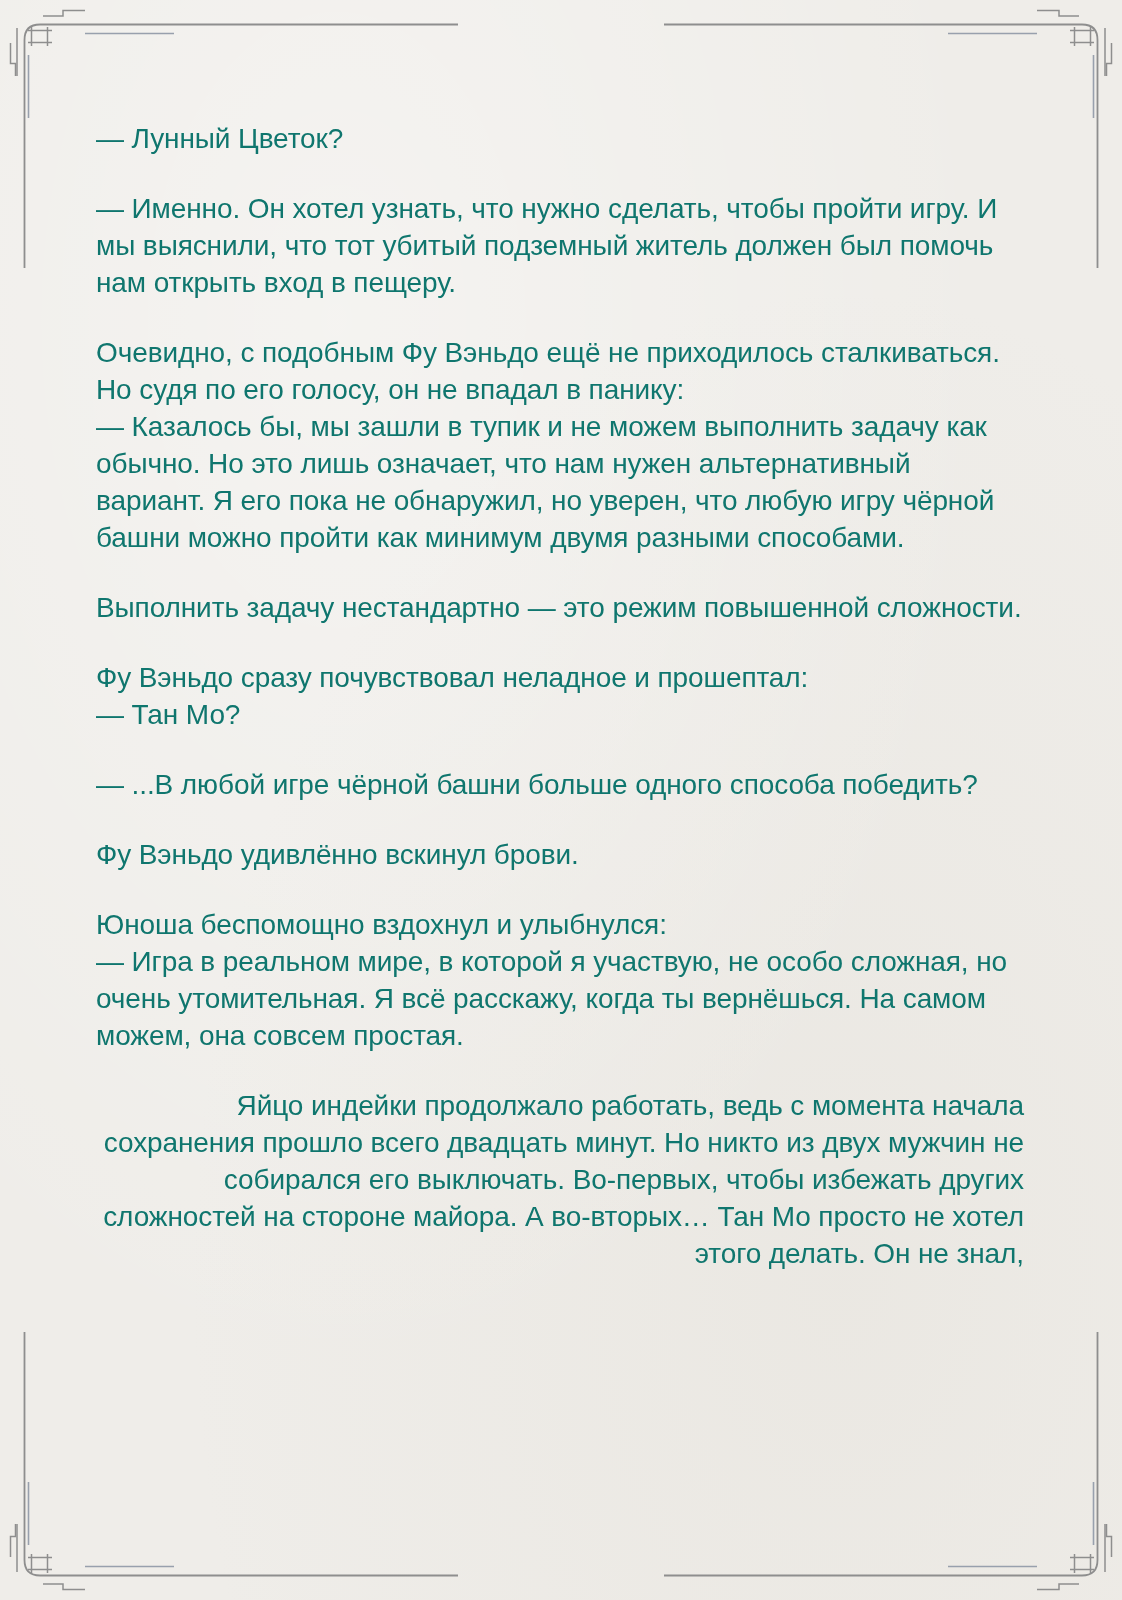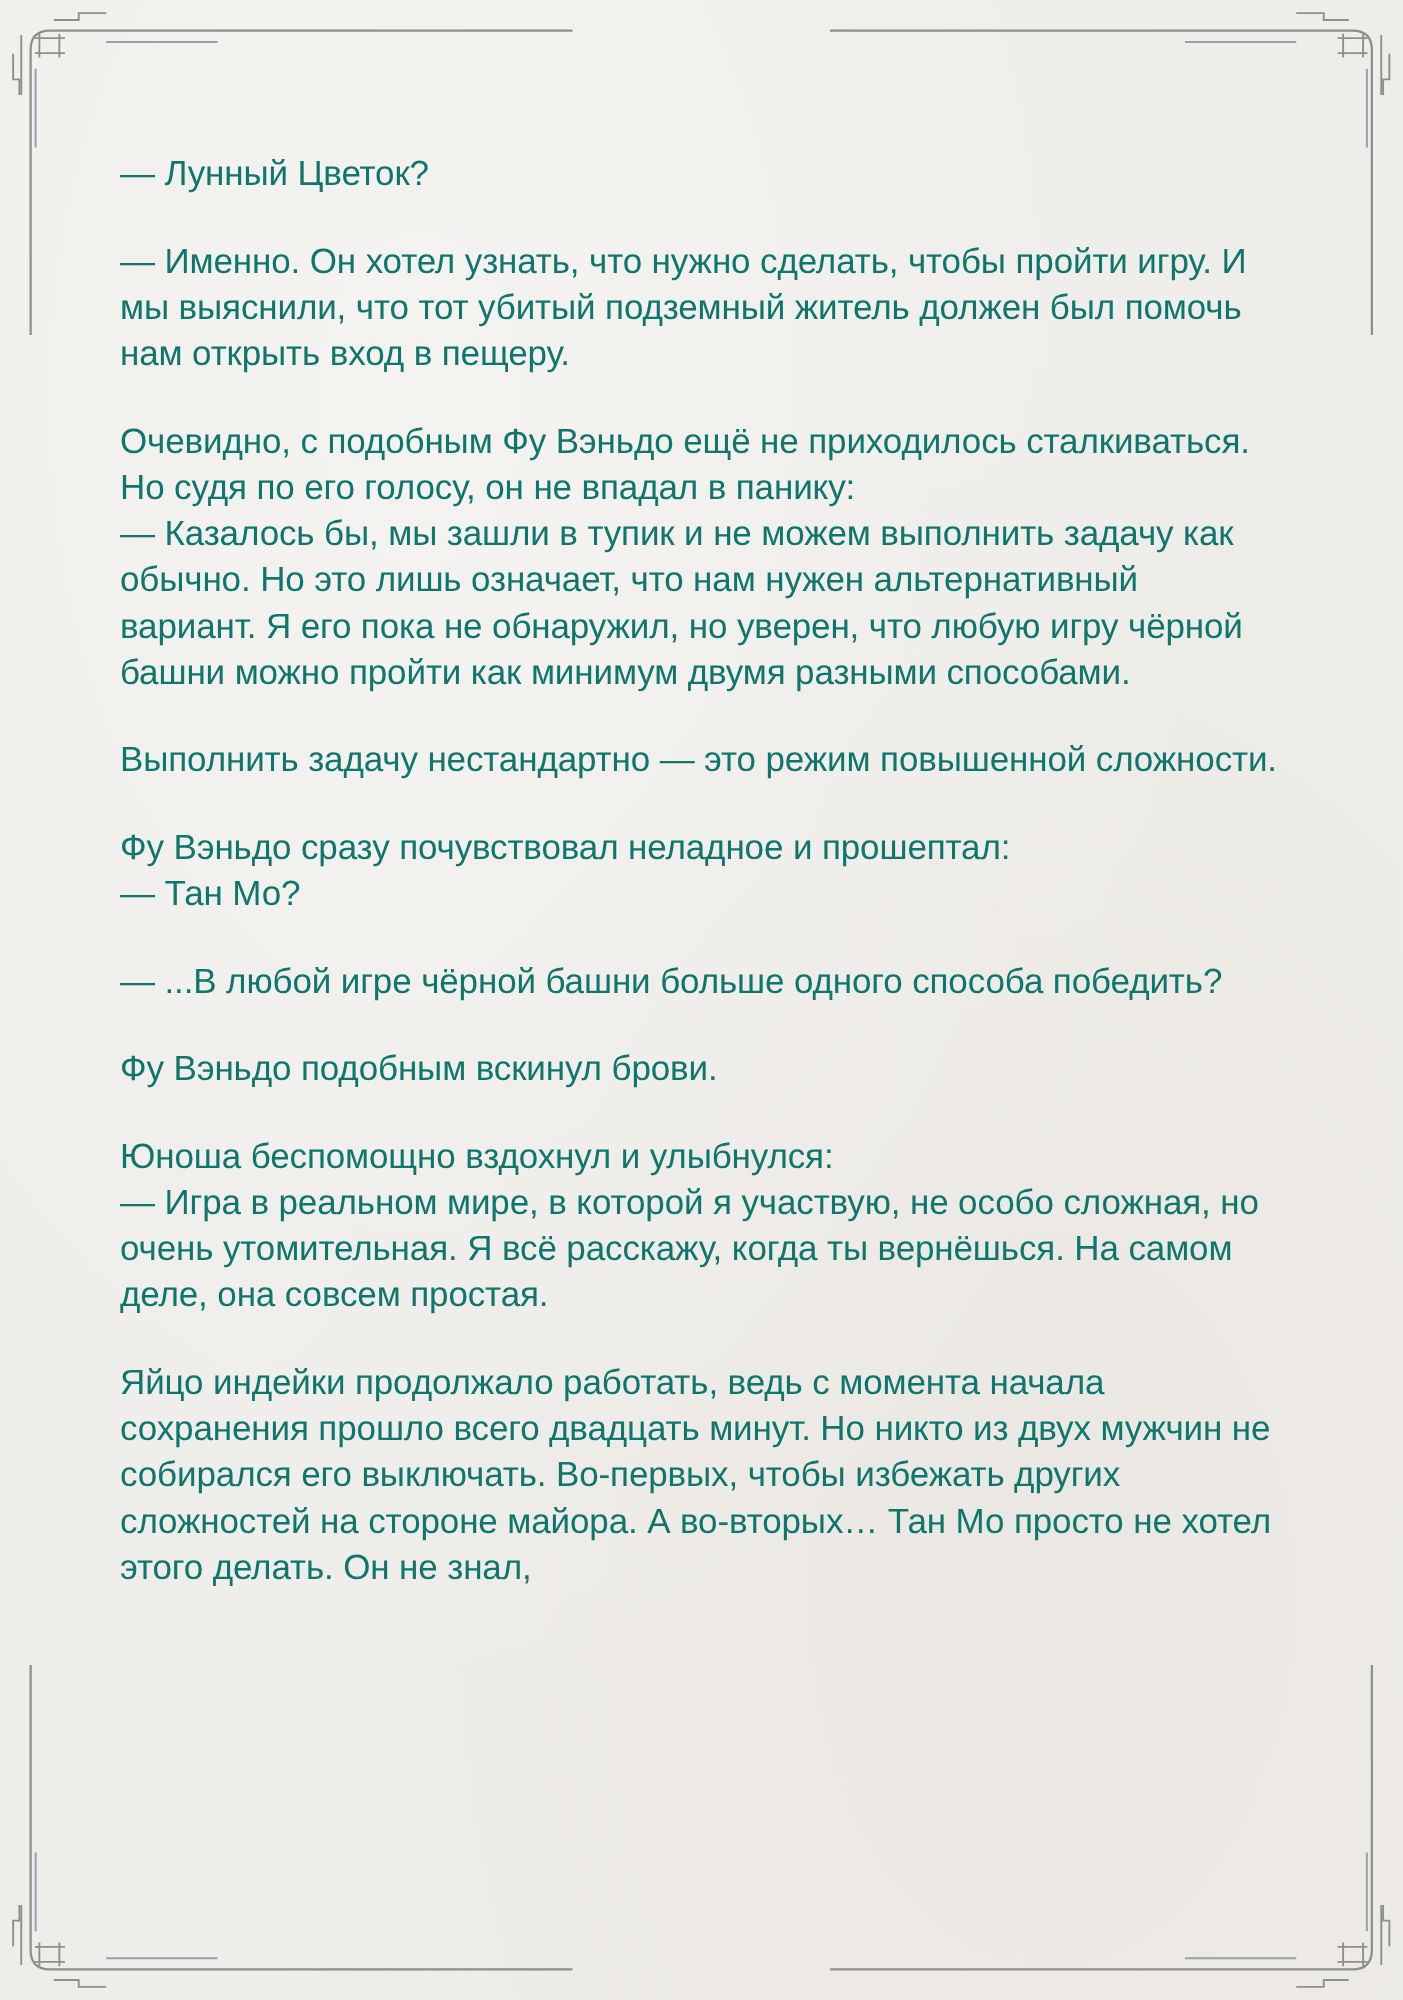--- a/index.html
+++ b/index.html
@@ -39,21 +39,21 @@
     width: 928px;
     color: #0f766e;
     font-size: 28px;
     line-height: 37px;
     letter-spacing: -0.1px;
   }
   .page-content p {
     margin: 0 0 33px 0;
     white-space: pre-line;
   }
-  .page-content p:last-child { margin-bottom: 0; }
+  .page-content p:last-child { margin-bottom: 0; text-align: right; }
 </style>
 </head>
 <body>
 
 <div class="corner tl">
   <svg viewBox="0 0 460 285" xmlns="http://www.w3.org/2000/svg" fill="none">
 
     <path d="M 458 24.5 L 40 24.5 Q 24.5 24.5 24.5 40 L 24.5 268" stroke="#8e8e8e" stroke-width="1.8"></path>
 
     <path d="M 43 16 H 63 V 10.5 H 85" stroke="#8e8e8e" stroke-width="1.5"></path>
@@ -106,17 +106,17 @@
 
 <main class="page-content">
   <p>— Лунный Цветок?</p>
   <p>— Именно. Он хотел узнать, что нужно сделать, чтобы пройти игру. И мы выяснили, что тот убитый подземный житель должен был помочь нам открыть вход в пещеру.</p>
   <p>Очевидно, с подобным Фу Вэньдо ещё не приходилось сталкиваться. Но судя по его голосу, он не впадал в панику:
 — Казалось бы, мы зашли в тупик и не можем выполнить задачу как обычно. Но это лишь означает, что нам нужен альтернативный вариант. Я его пока не обнаружил, но уверен, что любую игру чёрной башни можно пройти как минимум двумя разными способами.</p>
   <p>Выполнить задачу нестандартно — это режим повышенной сложности.</p>
   <p>Фу Вэньдо сразу почувствовал неладное и прошептал:
 — Тан Мо?</p>
   <p>— ...В любой игре чёрной башни больше одного способа победить?</p>
-  <p>Фу Вэньдо подобным вскинул брови.</p>
+  <p>Фу Вэньдо удивлённо вскинул брови.</p>
   <p>Юноша беспомощно вздохнул и улыбнулся:
-— Игра в реальном мире, в которой я участвую, не особо сложная, но очень утомительная. Я всё расскажу, когда ты вернёшься. На самом деле, она совсем простая.</p>
+— Игра в реальном мире, в которой я участвую, не особо сложная, но очень утомительная. Я всё расскажу, когда ты вернёшься. На самом можем, она совсем простая.</p>
   <p>Яйцо индейки продолжало работать, ведь с момента начала сохранения прошло всего двадцать минут. Но никто из двух мужчин не собирался его выключать. Во-первых, чтобы избежать других сложностей на стороне майора. А во-вторых… Тан Мо просто не хотел этого делать. Он не знал,</p>
 </main>
 
 </body></html>

